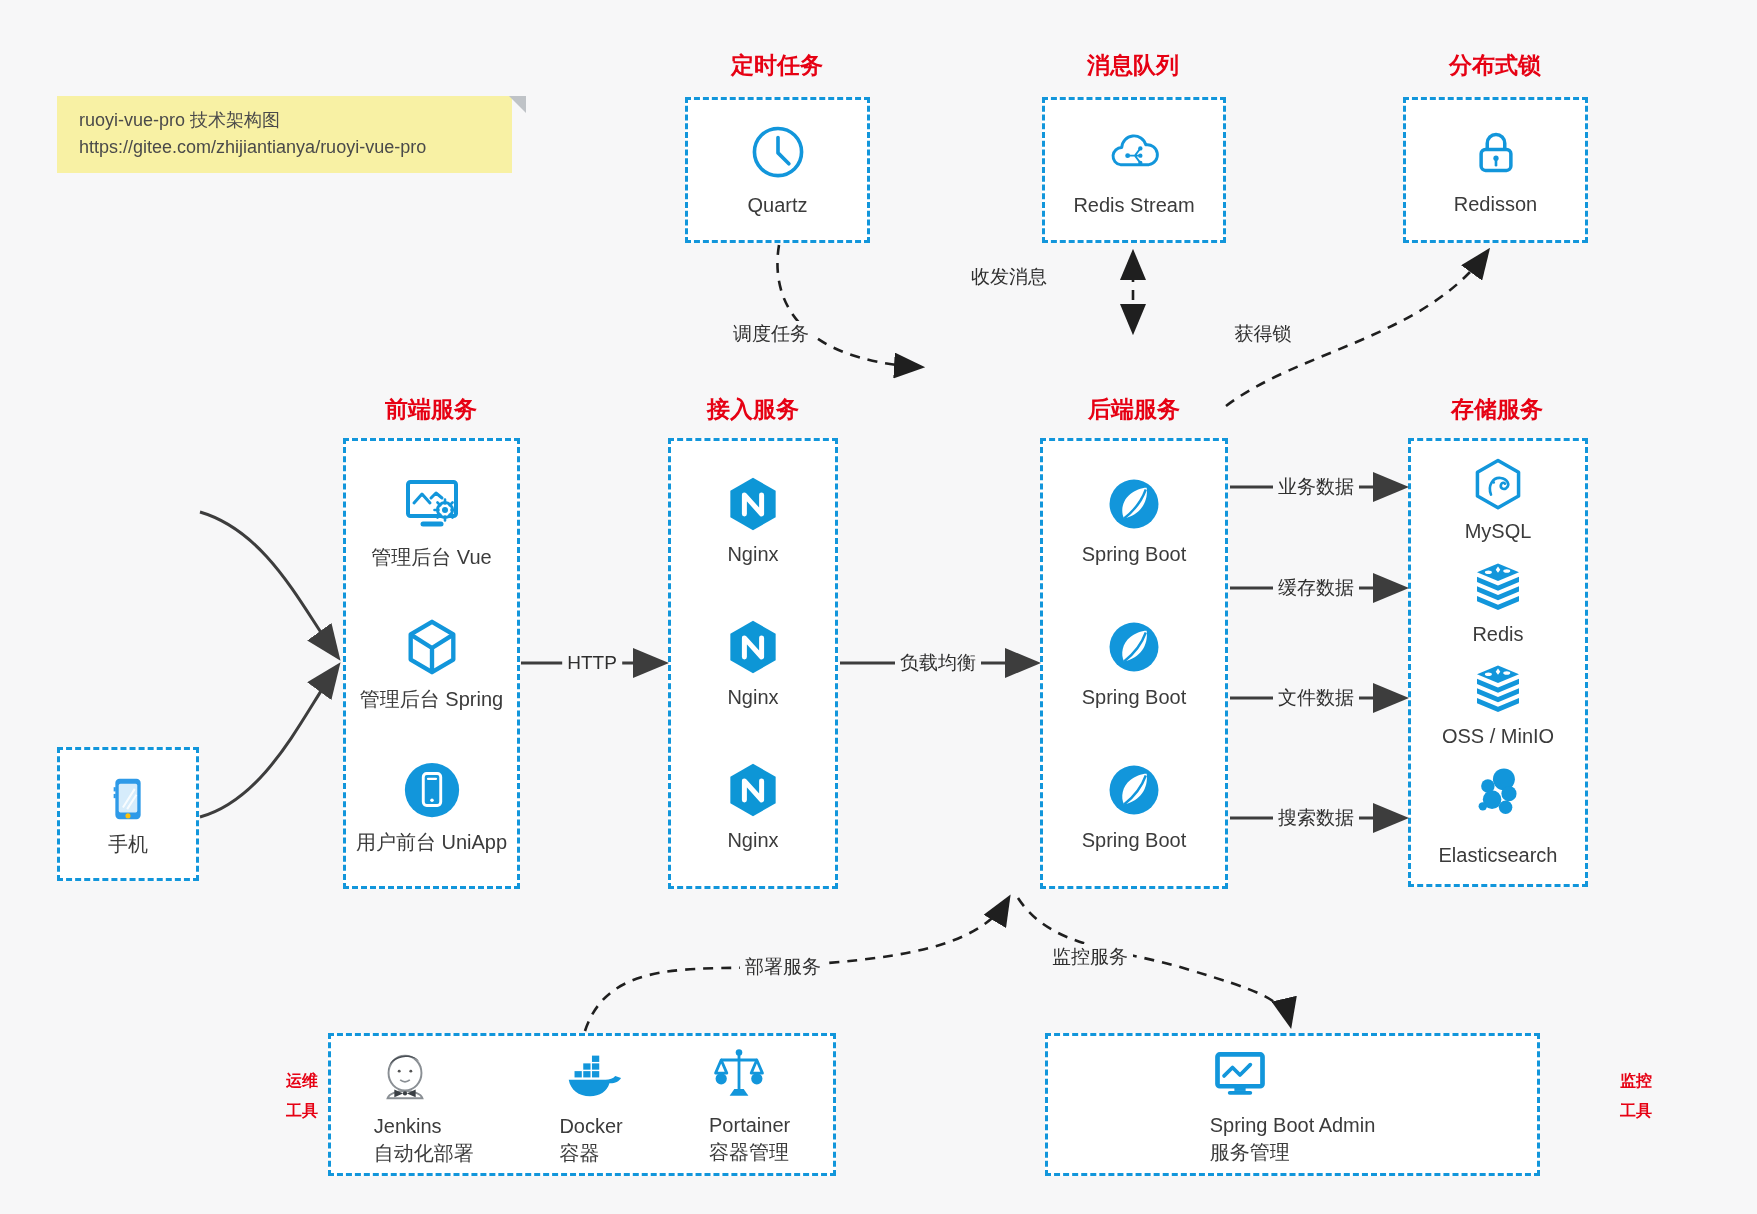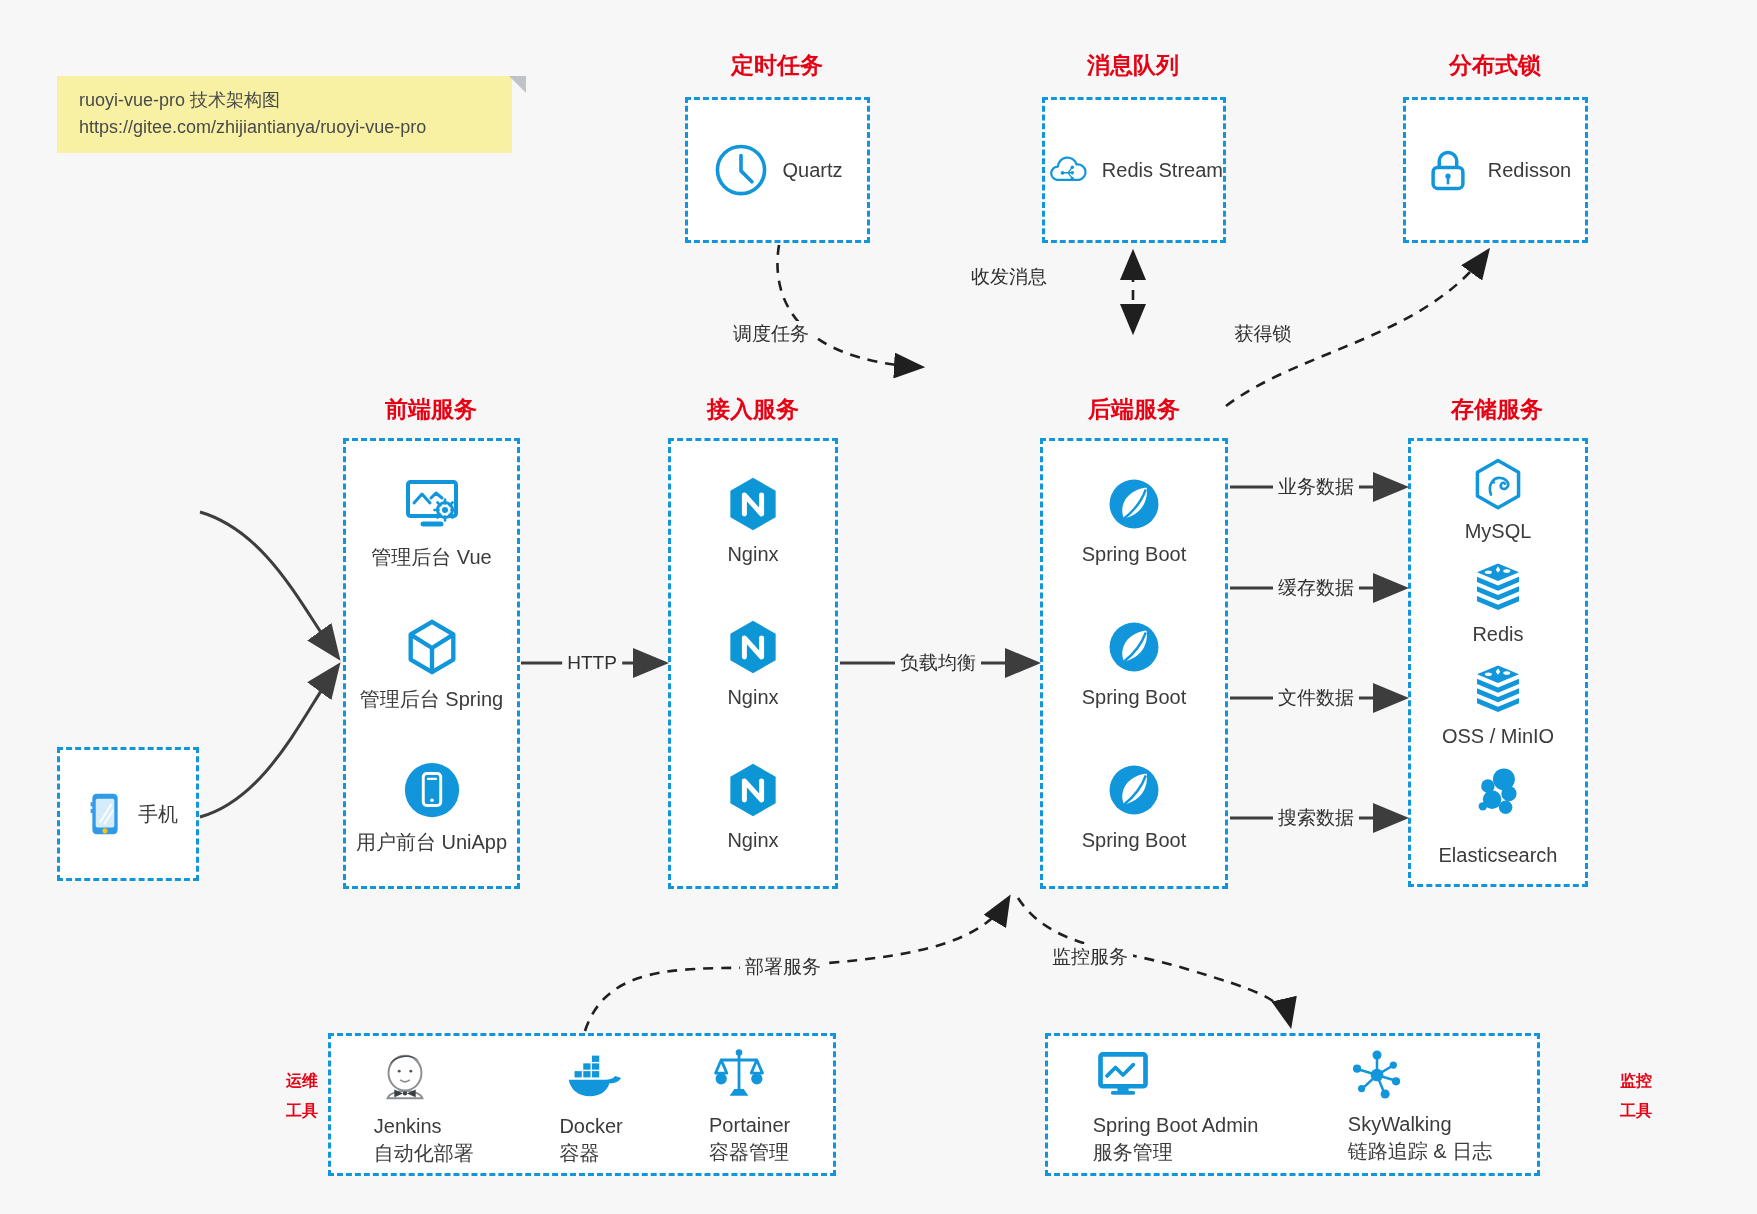--- a/index.html
+++ b/index.html
@@ -1,33 +1,33 @@
 <!DOCTYPE html>
 <html><head>
 <meta charset="utf-8">
 <style>
   html,body{margin:0;padding:0;background:#f7f7f8;}
   .canvas{position:relative;width:1757px;height:1214px;background:#f7f7f8;overflow:hidden;
           font-family:"Liberation Sans","DejaVu Sans",sans-serif;}
   .dbox{position:absolute;box-sizing:border-box;background:#ffffff;border:3px dashed #1296db;z-index:1;}
   .vcol{display:flex;flex-direction:column;justify-content:space-around;align-items:center;padding:8px 0;}
-  .ccol{display:flex;flex-direction:row;justify-content:center;align-items:center;gap:12px;}
+  .ccol{display:flex;flex-direction:column;justify-content:center;align-items:center;gap:12px;}
   .hrow{display:flex;flex-direction:row;justify-content:space-around;align-items:center;}
   .node{display:flex;flex-direction:column;align-items:center;gap:9px;}
   .bnode{display:flex;flex-direction:column;align-items:flex-start;gap:2px;}
   .bnode .icon{margin-bottom:6px;}
   .nlabel{font-size:20px;color:#3b3b3b;white-space:nowrap;line-height:25px;}
   .gtitle{position:absolute;transform:translateX(-50%);font-size:23px;font-weight:bold;color:#e60113;
           white-space:nowrap;z-index:2;}
   .side-title{position:absolute;font-size:16px;font-weight:bold;color:#e60113;line-height:30px;
           text-align:right;width:70px;z-index:2;}
   .elabel{position:absolute;transform:translate(-50%,-50%);font-size:19px;color:#2f2f2f;background:#f7f7f8;
           padding:0 5px;white-space:nowrap;z-index:5;}
   .overlay{position:absolute;left:0;top:0;z-index:4;pointer-events:none;}
-  .note{position:absolute;left:57px;top:76px;width:455px;height:77px;box-sizing:border-box;
+  .note{position:absolute;left:57px;top:96px;width:455px;height:77px;box-sizing:border-box;
         background:#f8f1a4;color:#4a4a4a;font-size:18px;line-height:27px;padding:11px 0 0 22px;z-index:2;}
   .fold{position:absolute;top:0;right:-14px;width:17px;height:17px;background:#bfc3c7;
         clip-path:polygon(0 0,100% 0,100% 100%);}
   .icon{display:block;}
   .hidden-defs{position:absolute;width:0;height:0;overflow:hidden;}
 </style>
 </head>
 <body>
 
 <svg class="hidden-defs" aria-hidden="true">
@@ -343,27 +343,20 @@
     </div>
   </div>
 
   <div class="dbox hrow" style="left:1045px;top:1033px;width:495px;height:143px">
     <div class="bnode">
       <svg class="icon" width="60" height="60">
           <use href="#sym-sba"></use>
         </svg>
       <div class="nlabel">Spring Boot Admin</div>
       <div class="nlabel">服务管理</div>
-    </div>
-    <div class="bnode">
-      <svg class="icon" width="58" height="58">
-          <use href="#sym-skywalking"></use>
-        </svg>
-      <div class="nlabel">SkyWalking</div>
-      <div class="nlabel">链路追踪 &amp; 日志</div>
     </div>
   </div>
   <div class="side-title" style="left:1582px;top:1066px">
     <div>监控</div>
     <div>工具</div>
   </div>
 
   <svg class="overlay" width="1757" height="1214" viewBox="0 0 1757 1214">
     <defs>
       <marker id="mS" markerWidth="12" markerHeight="10" refX="10" refY="5" orient="auto">

